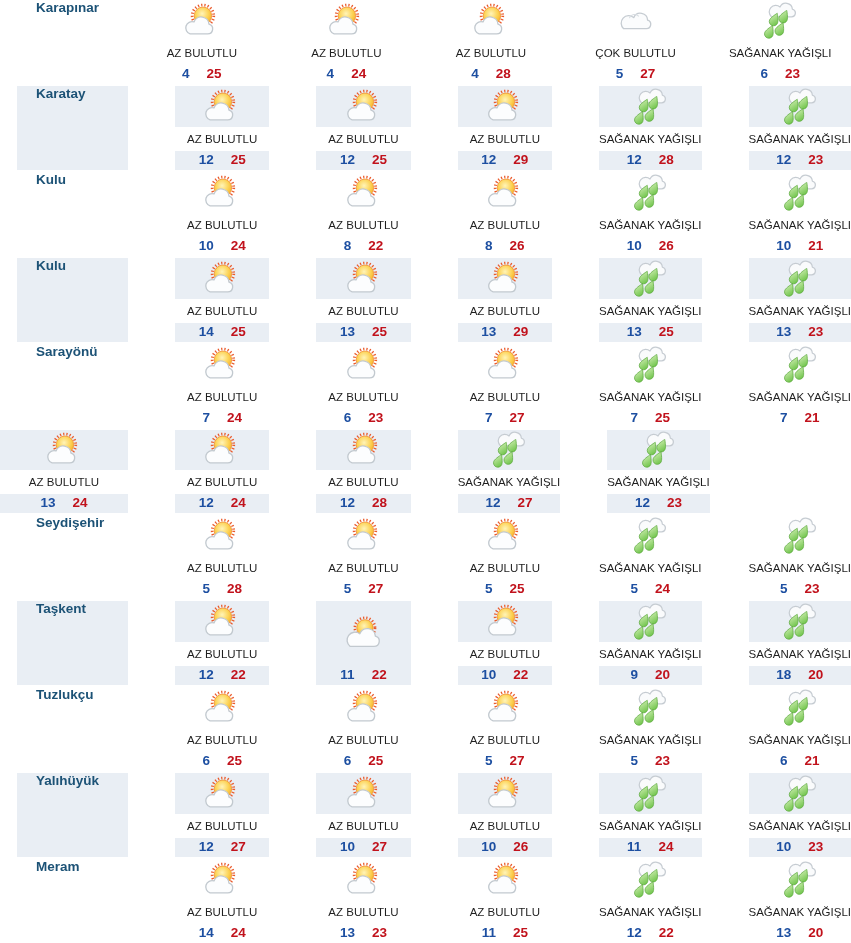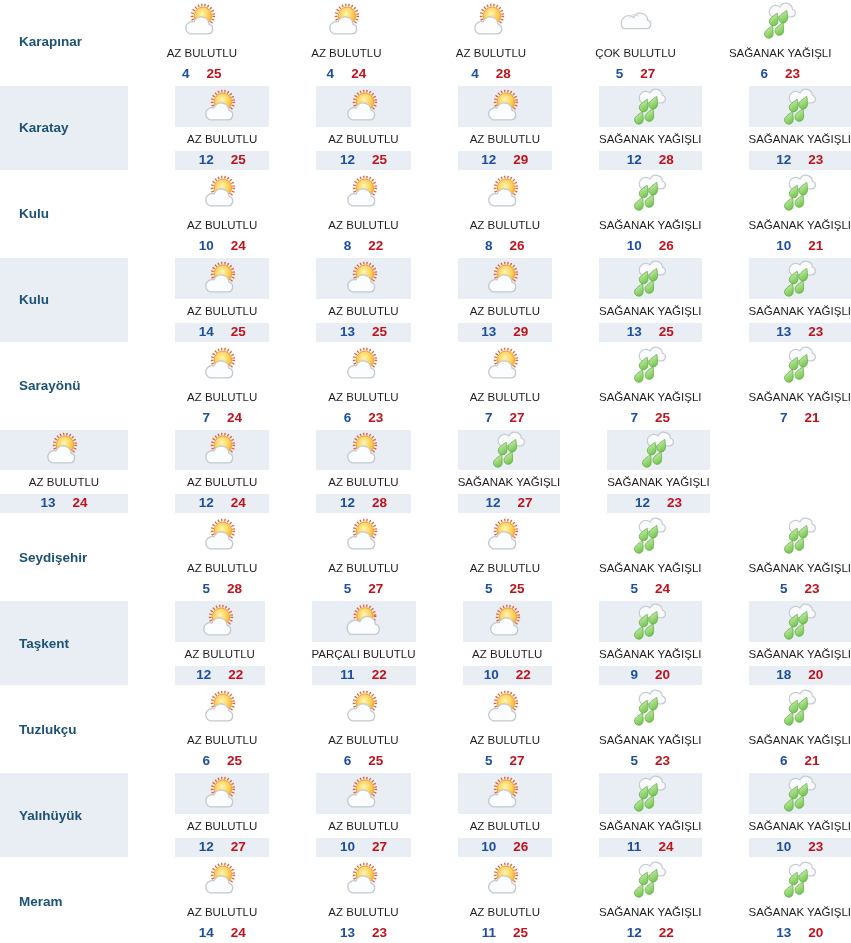--- a/index.html
+++ b/index.html
@@ -23,22 +23,22 @@
   .row{
     flex:1 1 0;
     display:grid;
     grid-template-columns:128px repeat(5,1fr);
     column-gap:3px;
     background:#fff;
     min-height:0;
   }
   .row + .row{border-top:2px solid #fff;gap:47px;}
   .name-cell{
-    display:flex;align-items:center;
-    padding-left:19px;box-sizing:border-box;
+    display:flex;
+    padding-left:19px;box-sizing:border-box;margin-left:17px;
   }
   .district{
     font-size:13.5px;font-weight:bold;color:var(--name-color);
     cursor:pointer;
   }
   .day-cell{
     display:flex;flex-direction:column;min-height:0;
   }
   .icon-area{
     flex:1 1 auto;min-height:0;
@@ -674,21 +674,20 @@
     </div>
   </div>
       <div class="day-cell">
     <div class="icon-area">
     <svg viewBox="0 0 44 42" width="42" height="40">
       <circle cx="23" cy="13.5" r="10.6" fill="none" stroke="#ea5a2b" stroke-width="2.8" stroke-dasharray="1.3 2.1"></circle>
       <circle cx="23" cy="13.5" r="8.6" fill="url(#sunG)" stroke="#f08c2e" stroke-width="0.8"></circle>
       <path d="M7.5 33 h25 a5.5 5.5 0 0 0 1.5 -10.8 a8.5 8.5 0 0 0 -16.4 -2.5 A6.8 6.8 0 0 0 7.5 33 Z" fill="#fcfdfe" stroke="#c2c9cf" stroke-width="1.4" stroke-linejoin="round"></path>
     </svg>
         </div>
-    <div class="cond">PARÇALI BULUTLU</div>
     <div class="temps">
       <span class="low">11</span>
       <span class="high">22</span>
     </div>
   </div>
       <div class="day-cell">
     <div class="icon-area">
     <svg viewBox="0 0 44 42" width="42" height="40">
       <circle cx="23" cy="14.5" r="11.3" fill="none" stroke="#ea5a2b" stroke-width="3" stroke-dasharray="1.3 2.1"></circle>
       <circle cx="23" cy="14.5" r="9.2" fill="url(#sunG)" stroke="#f08c2e" stroke-width="0.8"></circle>

